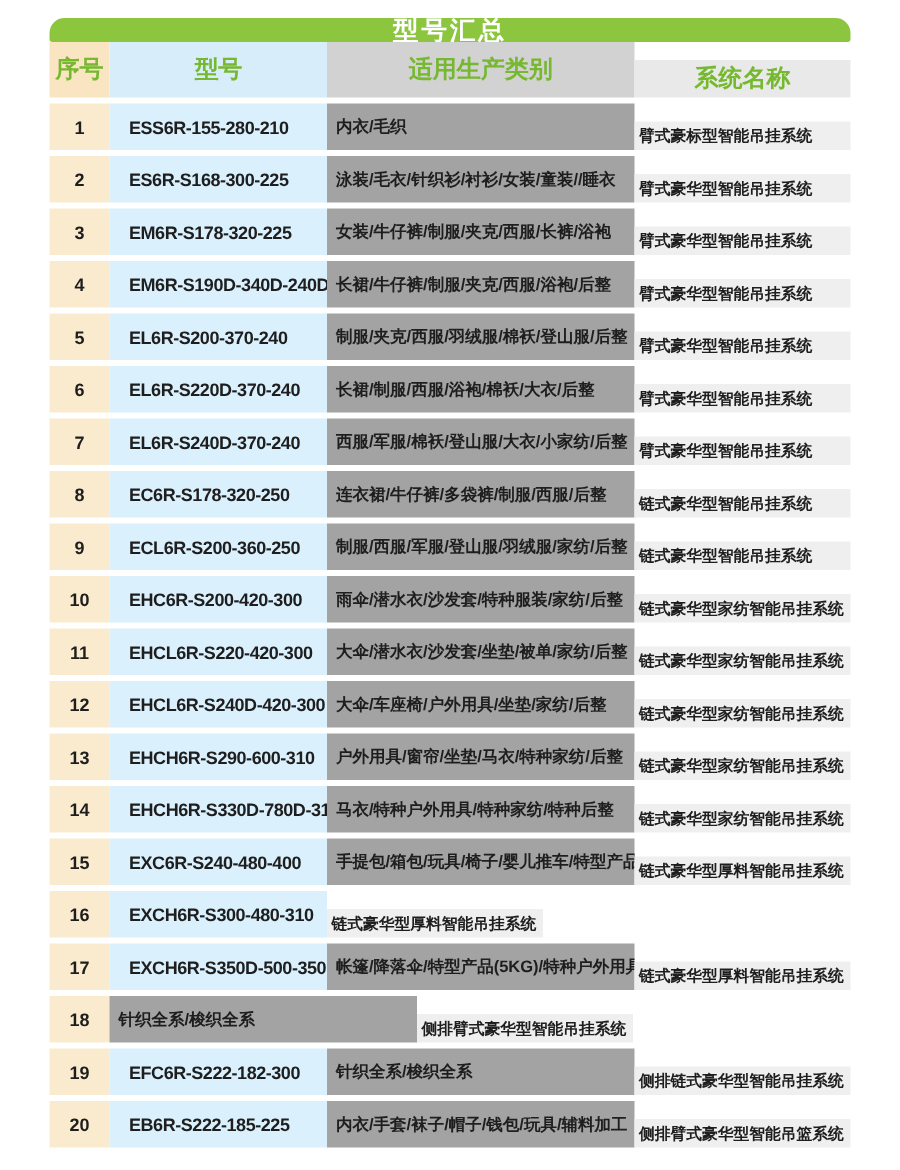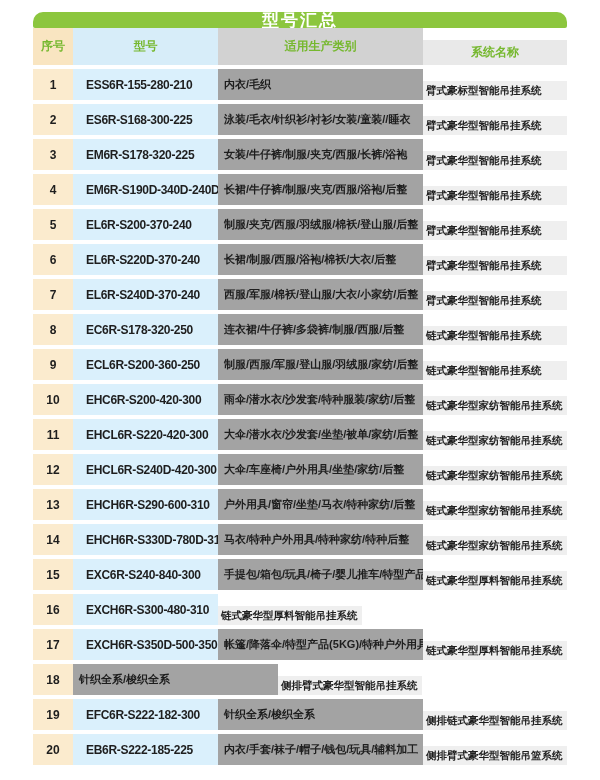--- a/index.html
+++ b/index.html
@@ -45,21 +45,21 @@
     color: #1e1e1e;
   }
   .c0 { width: 40px;  justify-content: center; font-size: 12px; background: #FBEBCE; }
   .c1 { width: 145px; padding-left: 13px; font-size: 12px; letter-spacing: -0.3px; background: #DAF0FC; }
   .c2 { width: 205px; padding-left: 6px;  font-size: 11px;  background: #a3a3a3; }
   .c3 { width: 144px; padding-left: 3px;  font-size: 10.5px; background: #EFEFEF; margin-top: 12px; }
   .row.header .cell {
     justify-content: center;
     padding-left: 0;
     color: #76B82F;
-    font-size: 12px;
+    font-size: 16px;
   }
   .row.header .c0 { background: #F9E5C1; }
   .row.header .c1 { background: #D7EDF9; }
   .row.header .c2 { background: #D2D2D2; }
   .row.header .c3 { background: #E9E9E9; }
 </style>
 </head>
 <body>
 
 <div class="page">
@@ -170,21 +170,21 @@
 
   <div class="row">
     <div class="cell c0">14</div>
     <div class="cell c1">EHCH6R-S330D-780D-310</div>
     <div class="cell c2">马衣/特种户外用具/特种家纺/特种后整</div>
     <div class="cell c3">链式豪华型家纺智能吊挂系统</div>
   </div>
 
   <div class="row">
     <div class="cell c0">15</div>
-    <div class="cell c1">EXC6R-S240-840-300</div>
+    <div class="cell c1">EXC6R-S240-480-400</div>
     <div class="cell c2">手提包/箱包/玩具/椅子/婴儿推车/特型产品</div>
     <div class="cell c3">链式豪华型厚料智能吊挂系统</div>
   </div>
 
   <div class="row">
     <div class="cell c0">16</div>
     <div class="cell c1">EXCH6R-S300-480-310</div>
     <div class="cell c3">链式豪华型厚料智能吊挂系统</div>
   </div>
 

